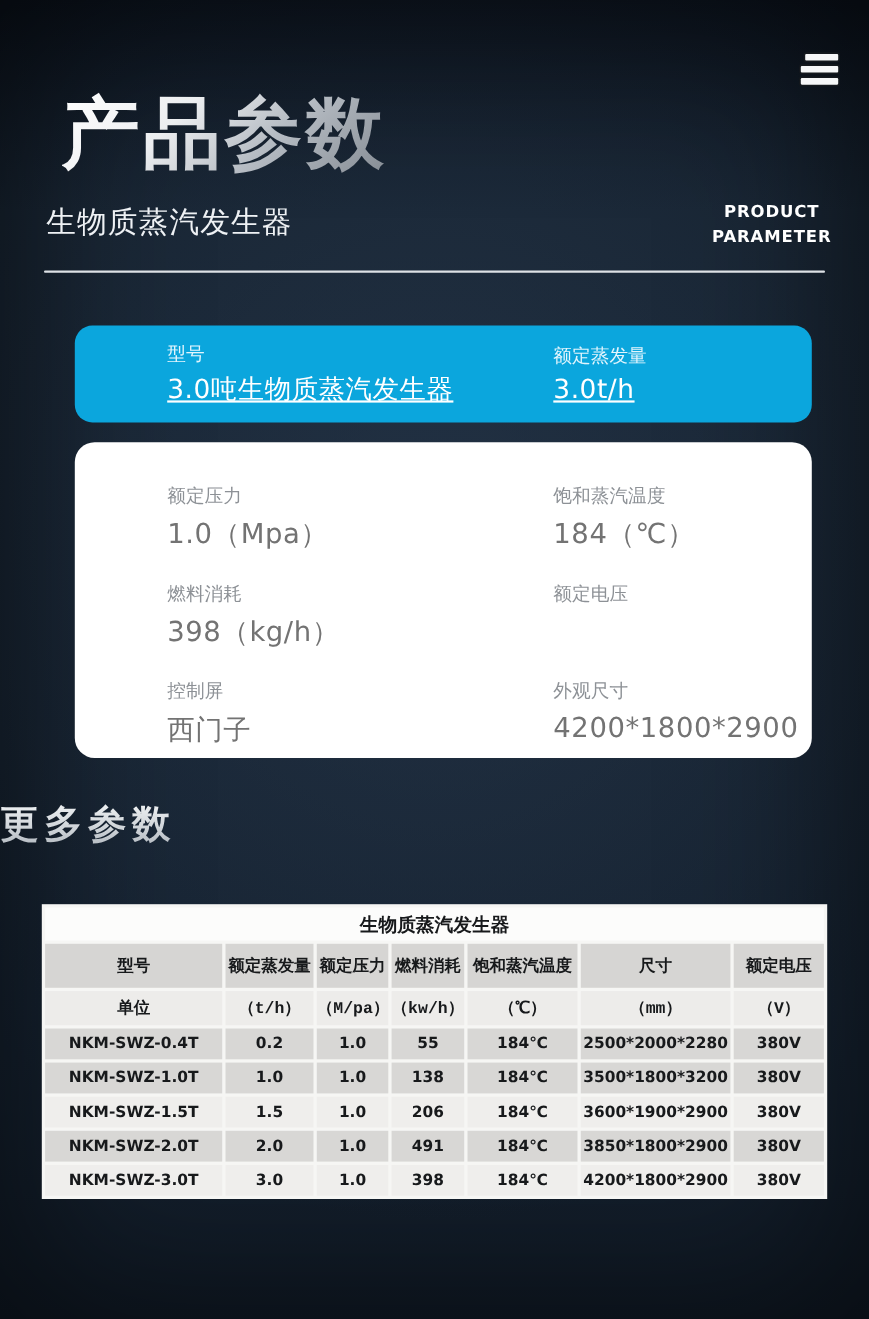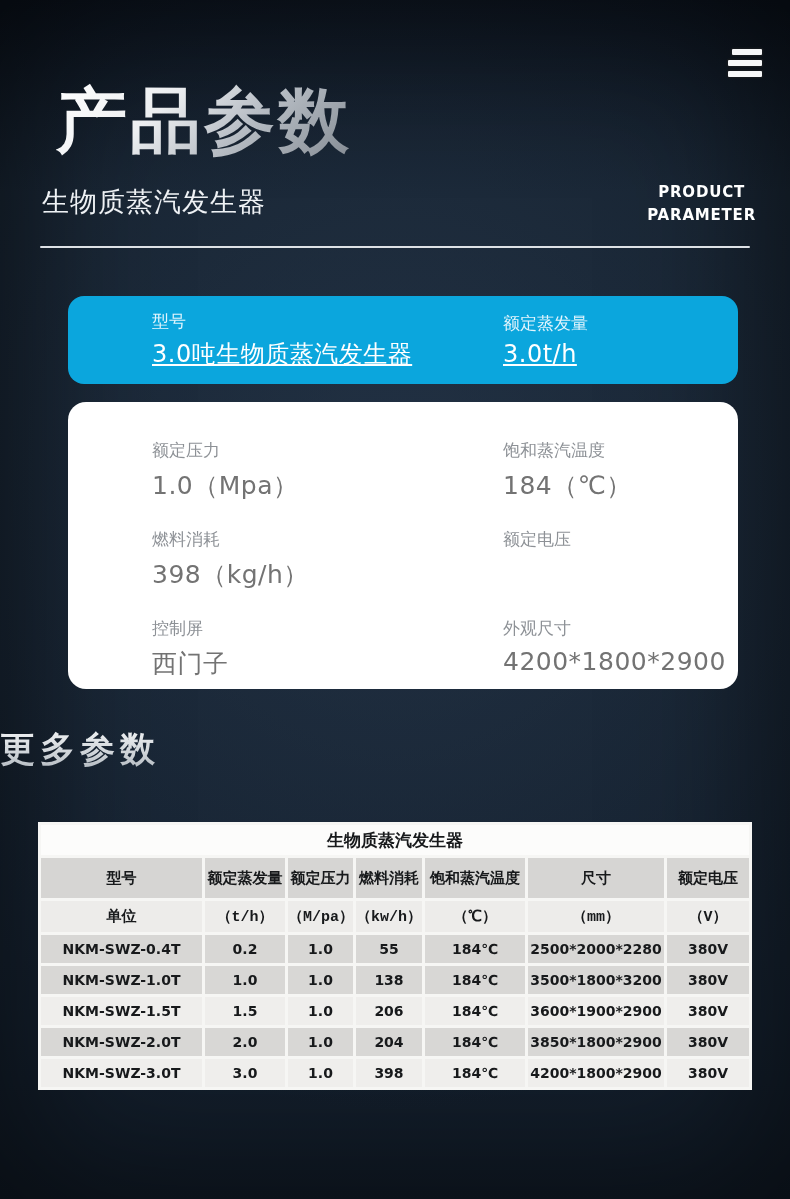--- a/index.html
+++ b/index.html
@@ -207,21 +207,21 @@
             <td>1.0</td>
             <td>206</td>
             <td>184℃</td>
             <td>3600*1900*2900</td>
             <td>380V</td>
           </tr>
           <tr class="r-gray">
             <td>NKM-SWZ-2.0T</td>
             <td>2.0</td>
             <td>1.0</td>
-            <td>204</td>
+            <td>491</td>
             <td>184℃</td>
             <td>3850*1800*2900</td>
             <td>380V</td>
           </tr>
           <tr class="r-light">
             <td>NKM-SWZ-3.0T</td>
             <td>3.0</td>
             <td>1.0</td>
             <td>398</td>
             <td>184℃</td>

